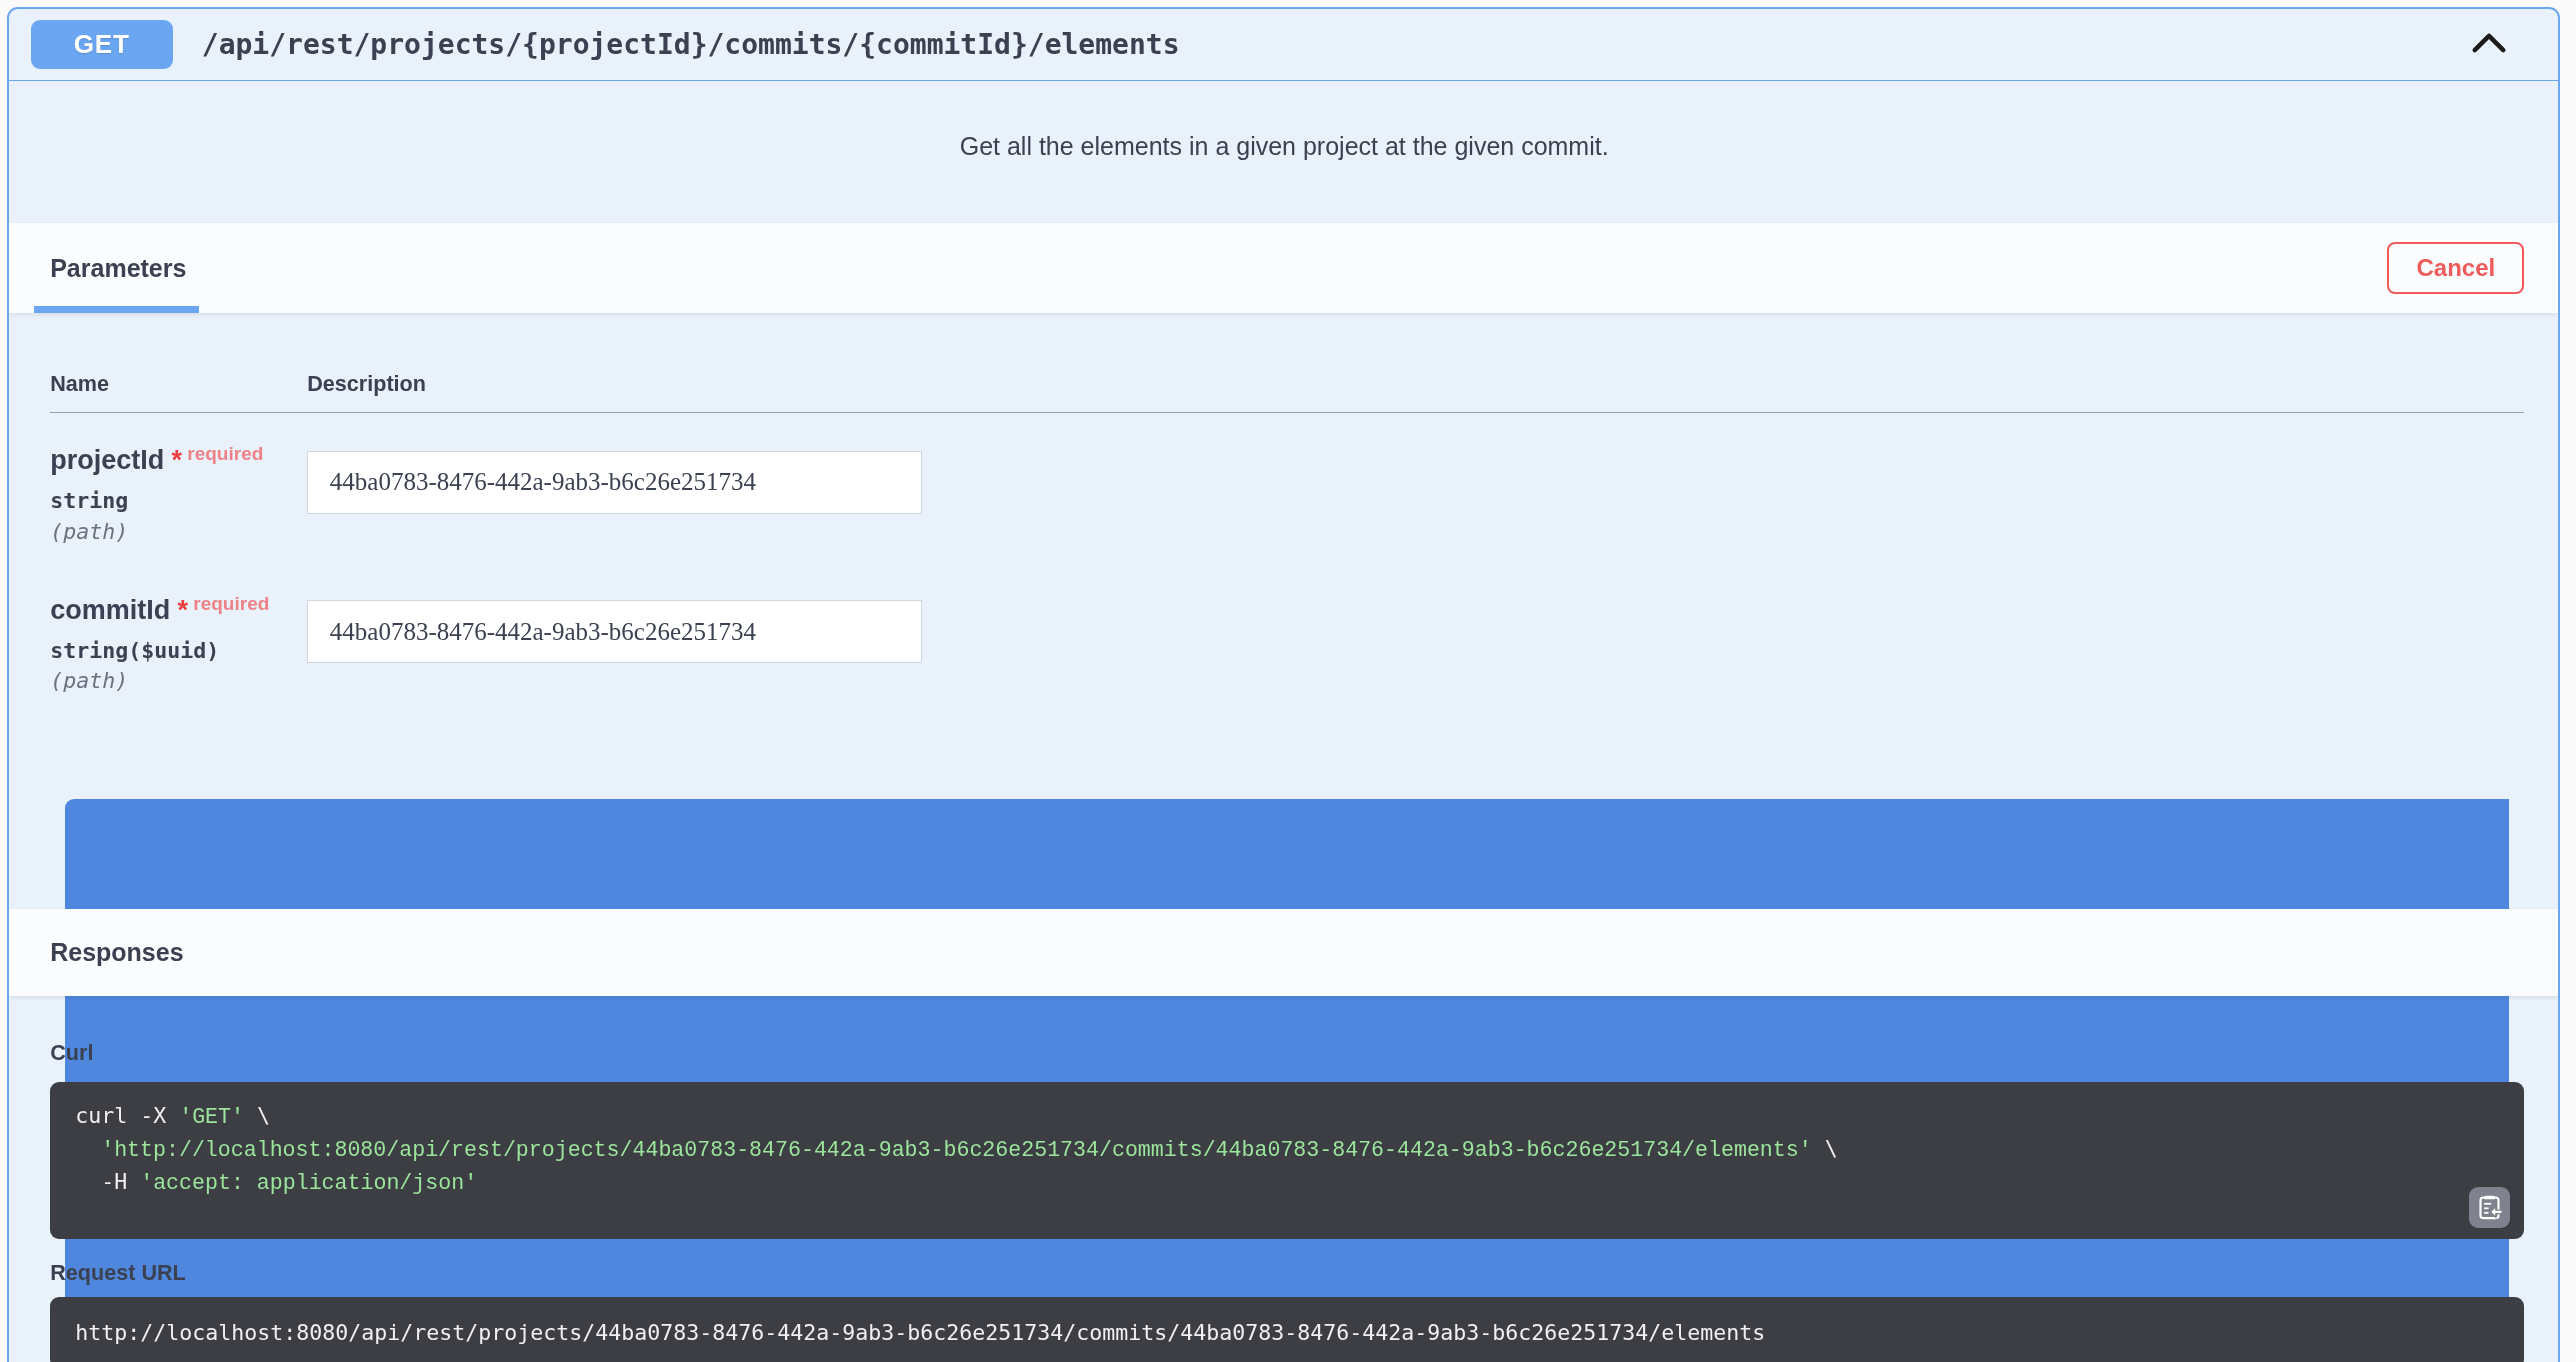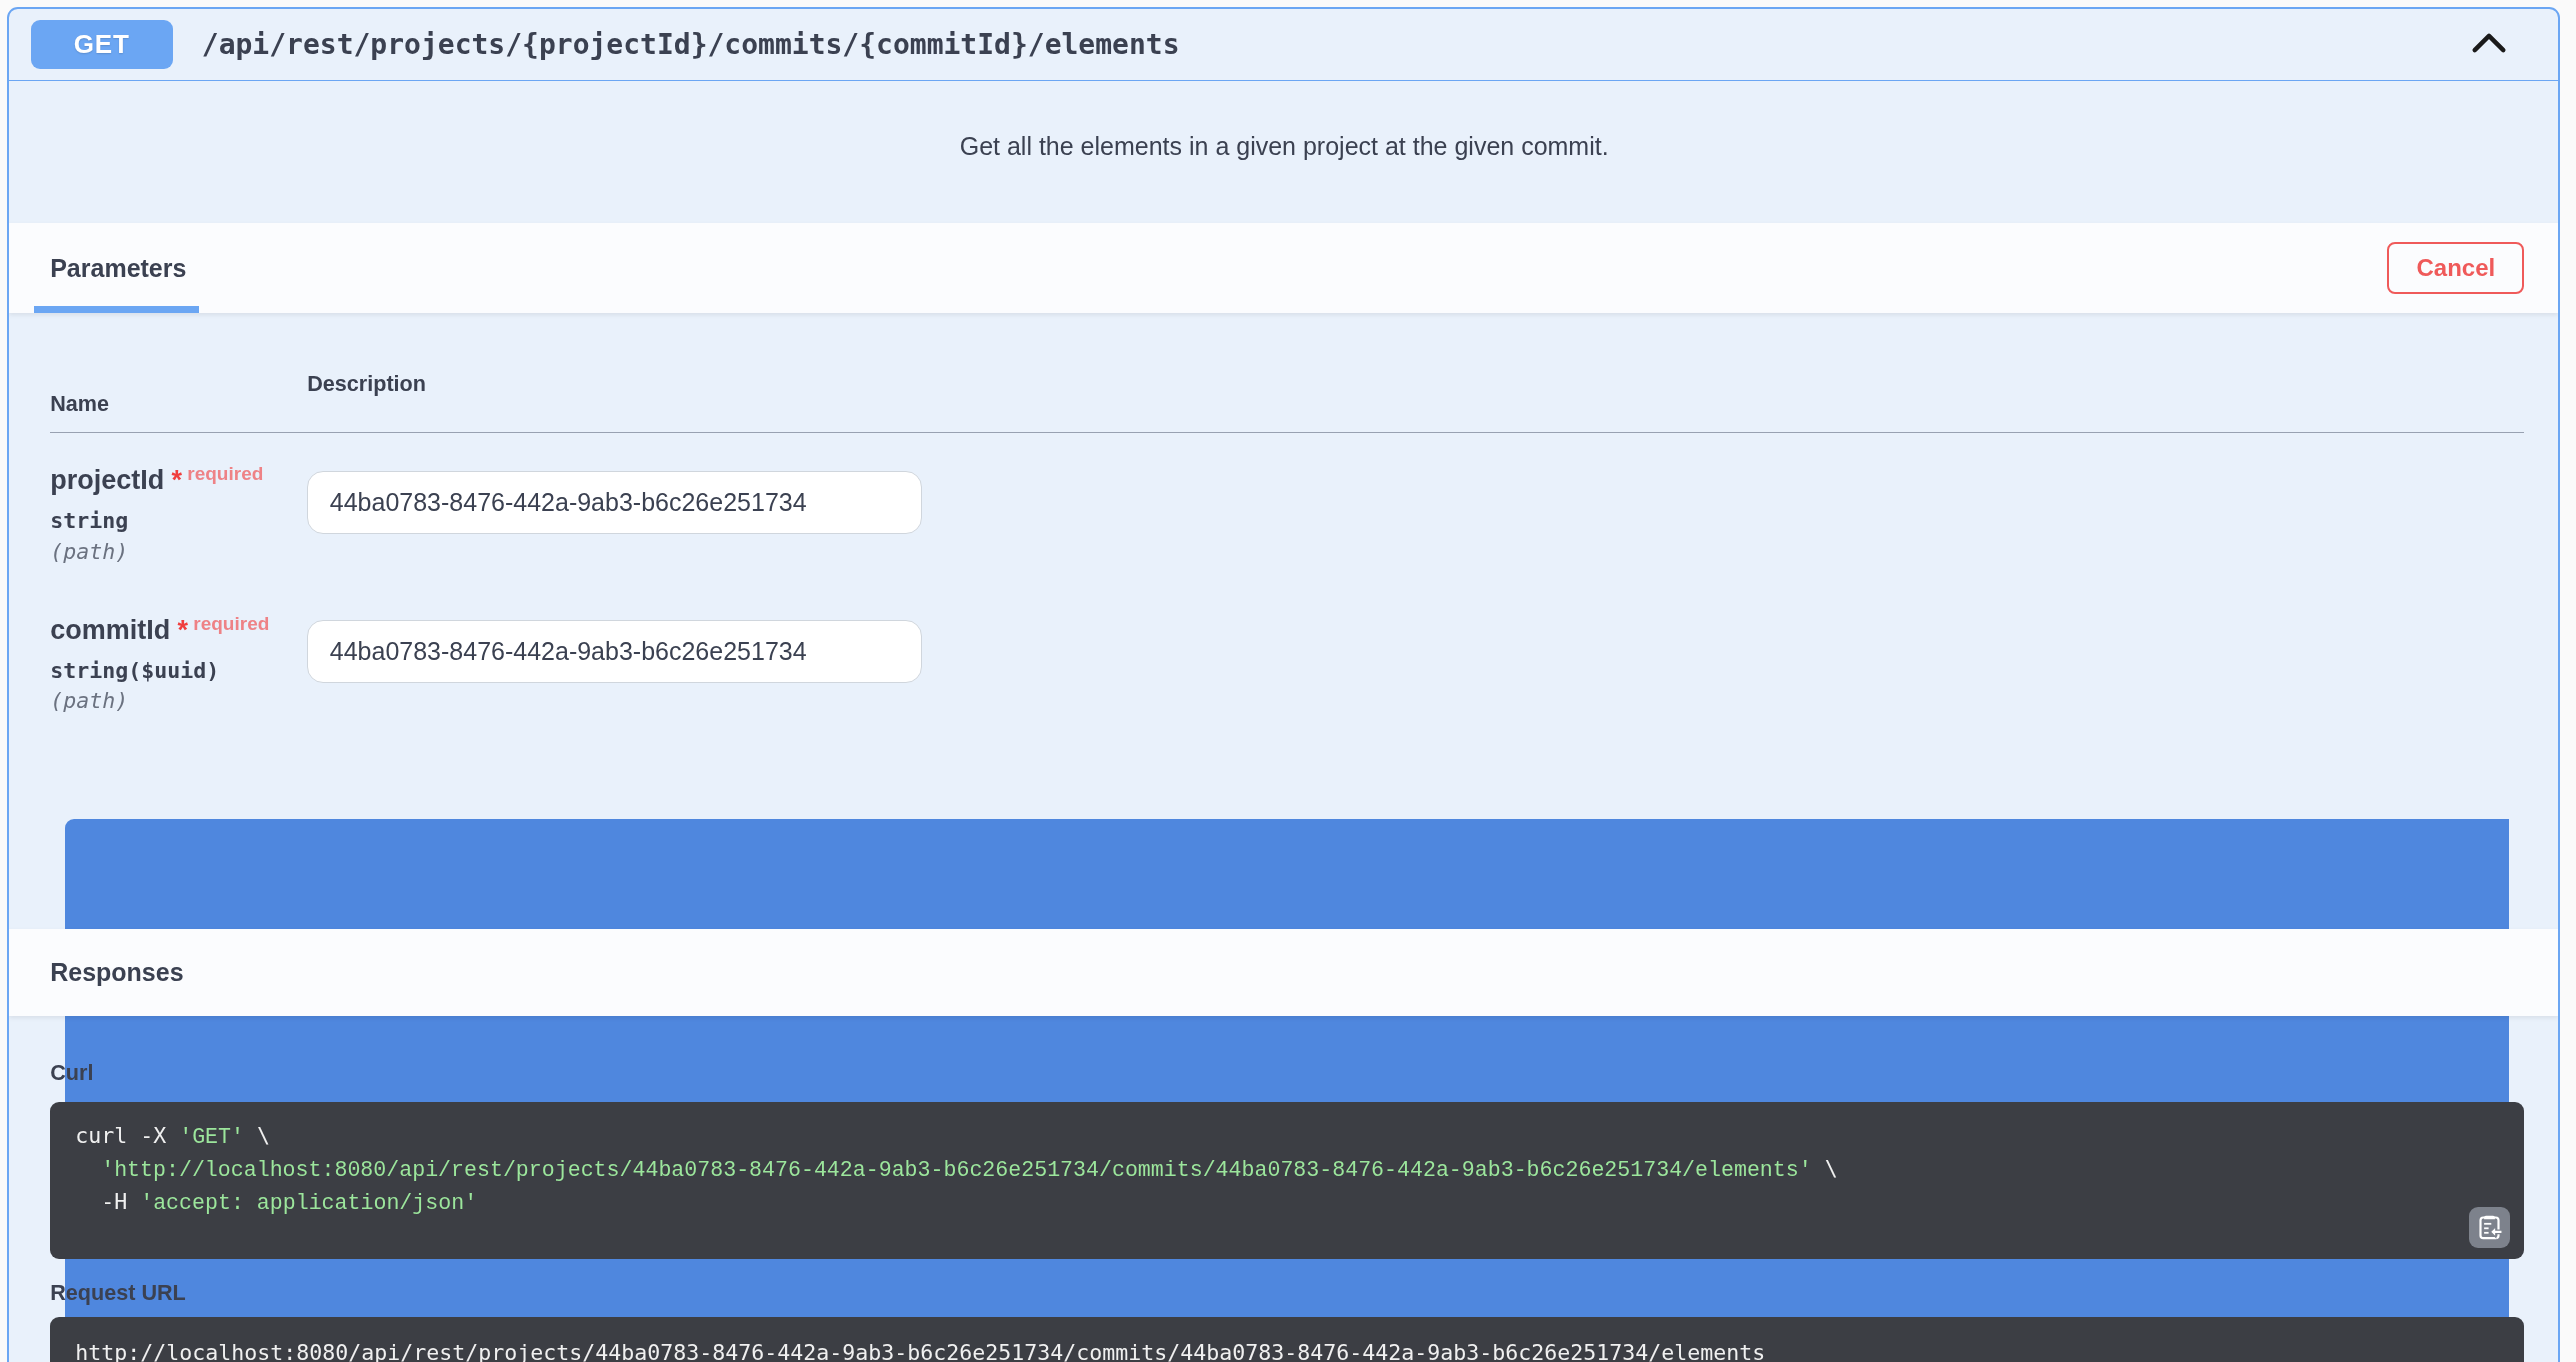--- a/index.html
+++ b/index.html
@@ -92,21 +92,21 @@
     font-family: "Liberation Sans", sans-serif;
     font-weight: bold;
     font-size: 24px;
     border-radius: 8px;
     padding: 10px 27px;
     cursor: pointer;
   }
   
   .table-section { padding: 58px 34px 0 41px; }
   .param-headers { display: flex; font-size: 21.6px; font-weight: bold; }
-  .col-name { width: 257px; flex: 0 0 auto; margin-top: 20px; }
+  .col-name { width: 257px; flex: 0 0 auto; }
   .col-desc { flex: 1 1 auto; }
   .header-divider {
     margin-top: 14.4px;
     height: 1.8px;
     background: #98a1b1;
   }
   .param-row { display: flex; margin-top: 25px; }
   .param-row + .param-row { margin-top: 43px; }
   .param-name-cell { width: 257px; flex: 0 0 auto; }
   .param-name-line { font-size: 27px; line-height: 32px; font-weight: bold; white-space: nowrap; }
@@ -132,22 +132,22 @@
     font-size: 21.6px;
     line-height: 27px;
     color: #6b7280;
   }
   .param-value-cell { flex: 1 1 auto; }
   .param-input {
     margin-top: 12.6px;
     width: 615px; height: 63px;
     background: #ffffff;
     border: 1.8px solid #d0d6dd;
-    border-radius: 16px;
-    font-family: Liberation Sans, sans-serif;
+    border-radius: 0;
+    font-family: Liberation Serif, serif;
     font-size: 25px;
     color: #3b4151;
     padding: 0 21.6px;
     outline: none;
   }
   
   .execute-wrapper {
     margin: 105px 0 0 15.3px;
     width: 2444px; height: 52px;
     display: flex;

